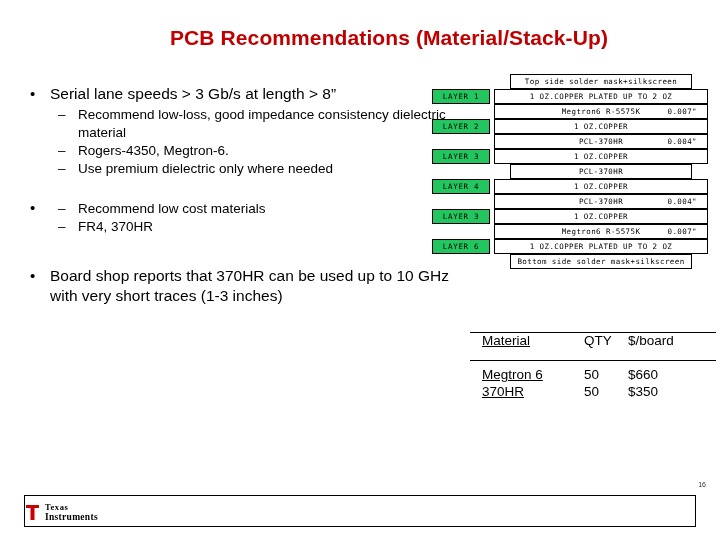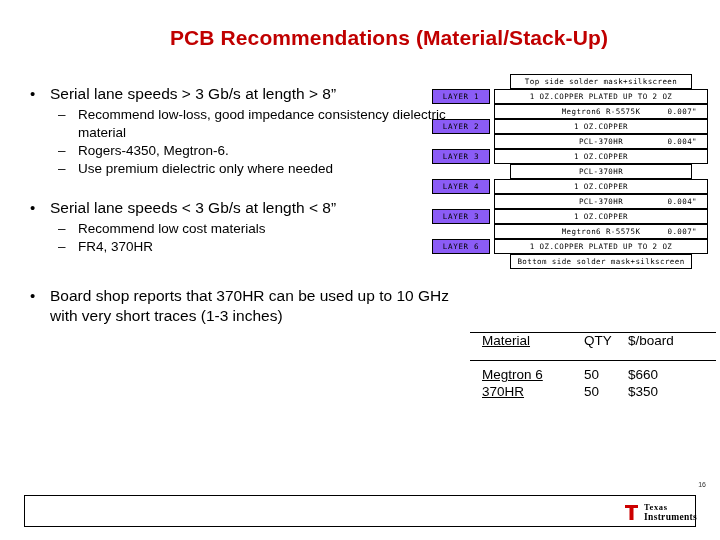--- a/index.html
+++ b/index.html
@@ -89,21 +89,21 @@
     top: 0;
     width: 58px;
     height: 15px;
     border: 1px solid #000;
     box-sizing: border-box;
     font-size: 7.5px;
     letter-spacing: 0.7px;
     font-family: "DejaVu Sans Mono", monospace;
     text-align: center;
     line-height: 13px;
-    background: #8b5cf6;
+    background: #22c55e;
   }
   .layer-spacer {
     position: absolute;
     left: 0;
     top: 0;
     width: 58px;
     height: 15px;
   }
   .band {
     position: absolute;
@@ -180,21 +180,21 @@
     background: #fff;
   }
   .ti-logo {
     position: absolute;
     left: 0;
     top: 0;
     width: 672px;
     height: 32px;
     display: flex;
     align-items: center;
-    justify-content: flex-end;
+    justify-content: flex-start;
   }
   .ti-mark {
     display: inline-block;
     width: 15px;
     height: 17px;
     position: relative;
     margin-right: 5px;
   }
   .ti-mark svg { display: block; }
   .ti-words {
@@ -237,21 +237,20 @@
   </div>
   <div class="bullet-l2">
     <span class="mark">–</span>
     <span>Use premium dielectric only where needed</span>
   </div>
 
   <div class="gap-a"></div>
 
   <div class="bullet-l1">
     <span class="mark">•</span>
-    <span>Serial lane speeds &lt; 3 Gb/s at length &lt; 8”</span>
   </div>
   <div class="bullet-l2">
     <span class="mark">–</span>
     <span>Recommend low cost materials</span>
   </div>
   <div class="bullet-l2">
     <span class="mark">–</span>
     <span>FR4, 370HR</span>
   </div>
 

